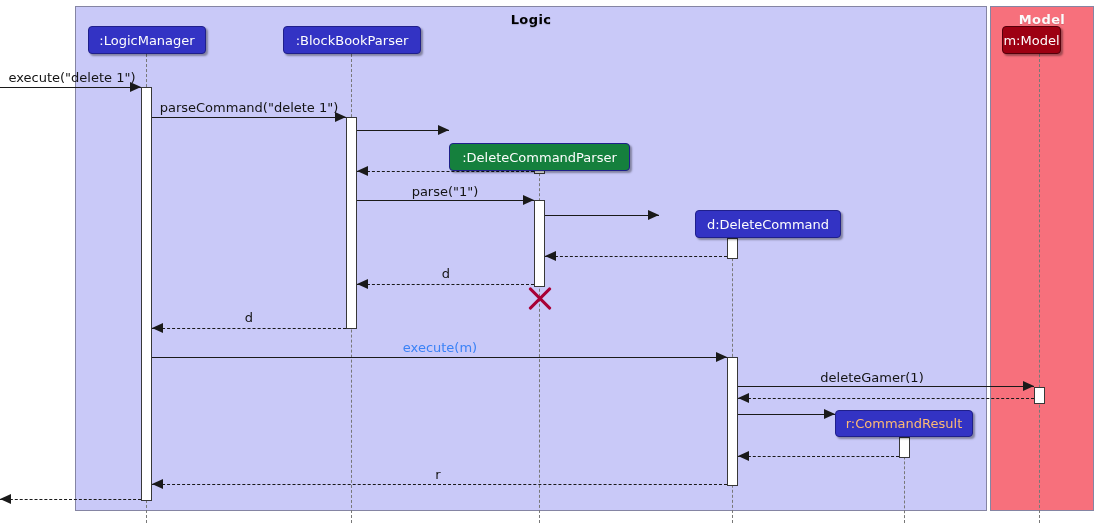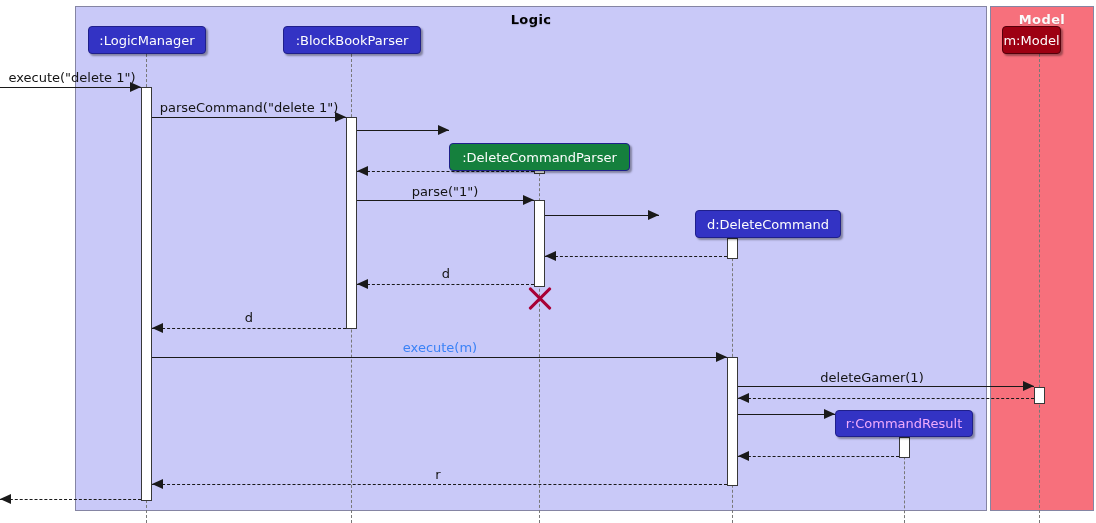--- a/index.html
+++ b/index.html
@@ -102,16 +102,16 @@
     <div class="arrow left" style="left: 738px; top: 451px;"></div>
     <div class="msg-line dashed" style="left: 152px; top: 484px; width: 575px;"></div>
     <div class="arrow left" style="left: 152px; top: 479px;"></div>
     <div class="msg-label" style="left: 438px; top: 467px; color: rgb(20, 20, 20);">r</div>
     <div class="msg-line dashed" style="left: 0px; top: 499px; width: 141px;"></div>
     <div class="arrow left" style="left: 0px; top: 494px;"></div>
     <div class="pbox" style="left: 88px; top: 26px; width: 118px; height: 28px; background: rgb(51, 51, 196); border-color: rgb(31, 31, 138); color: rgb(253, 253, 253); text-align: right;">:LogicManager</div>
     <div class="pbox" style="left: 283px; top: 26px; width: 138px; height: 28px; background: rgb(51, 51, 196); border-color: rgb(31, 31, 138); color: rgb(253, 253, 253);">:BlockBookParser</div>
     <div class="pbox" style="left: 449px; top: 143px; width: 181px; height: 28px; background: #15803d; border-color: rgb(31, 31, 138); color: rgb(253, 253, 253);">:DeleteCommandParser</div>
     <div class="pbox" style="left: 659px; top: 210px; width: 146px; height: 28px; background: rgb(51, 51, 196); border-color: rgb(31, 31, 138); color: rgb(253, 253, 253); margin-left: 36px;">d:DeleteCommand</div>
-    <div class="pbox" style="left: 835px; top: 410px; width: 138px; height: 27px; background: rgb(51, 51, 196); border-color: rgb(31, 31, 138); color: #f0abfc;">r:CommandResult</div>
+    <div class="pbox" style="left: 835px; top: 410px; width: 138px; height: 27px; background: rgb(51, 51, 196); border-color: rgb(31, 31, 138); color: #fdba74;">r:CommandResult</div>
     <div class="pbox" style="left: 1002px; top: 26px; width: 59px; height: 28px; background: rgb(157, 0, 18); border-color: rgb(85, 0, 10); color: rgb(253, 253, 253);">m:Model</div>
     <div class="destroy" style="left: 527px; top: 285px; --dc: #A80036;"></div>
   </div>
 
 </body></html>

